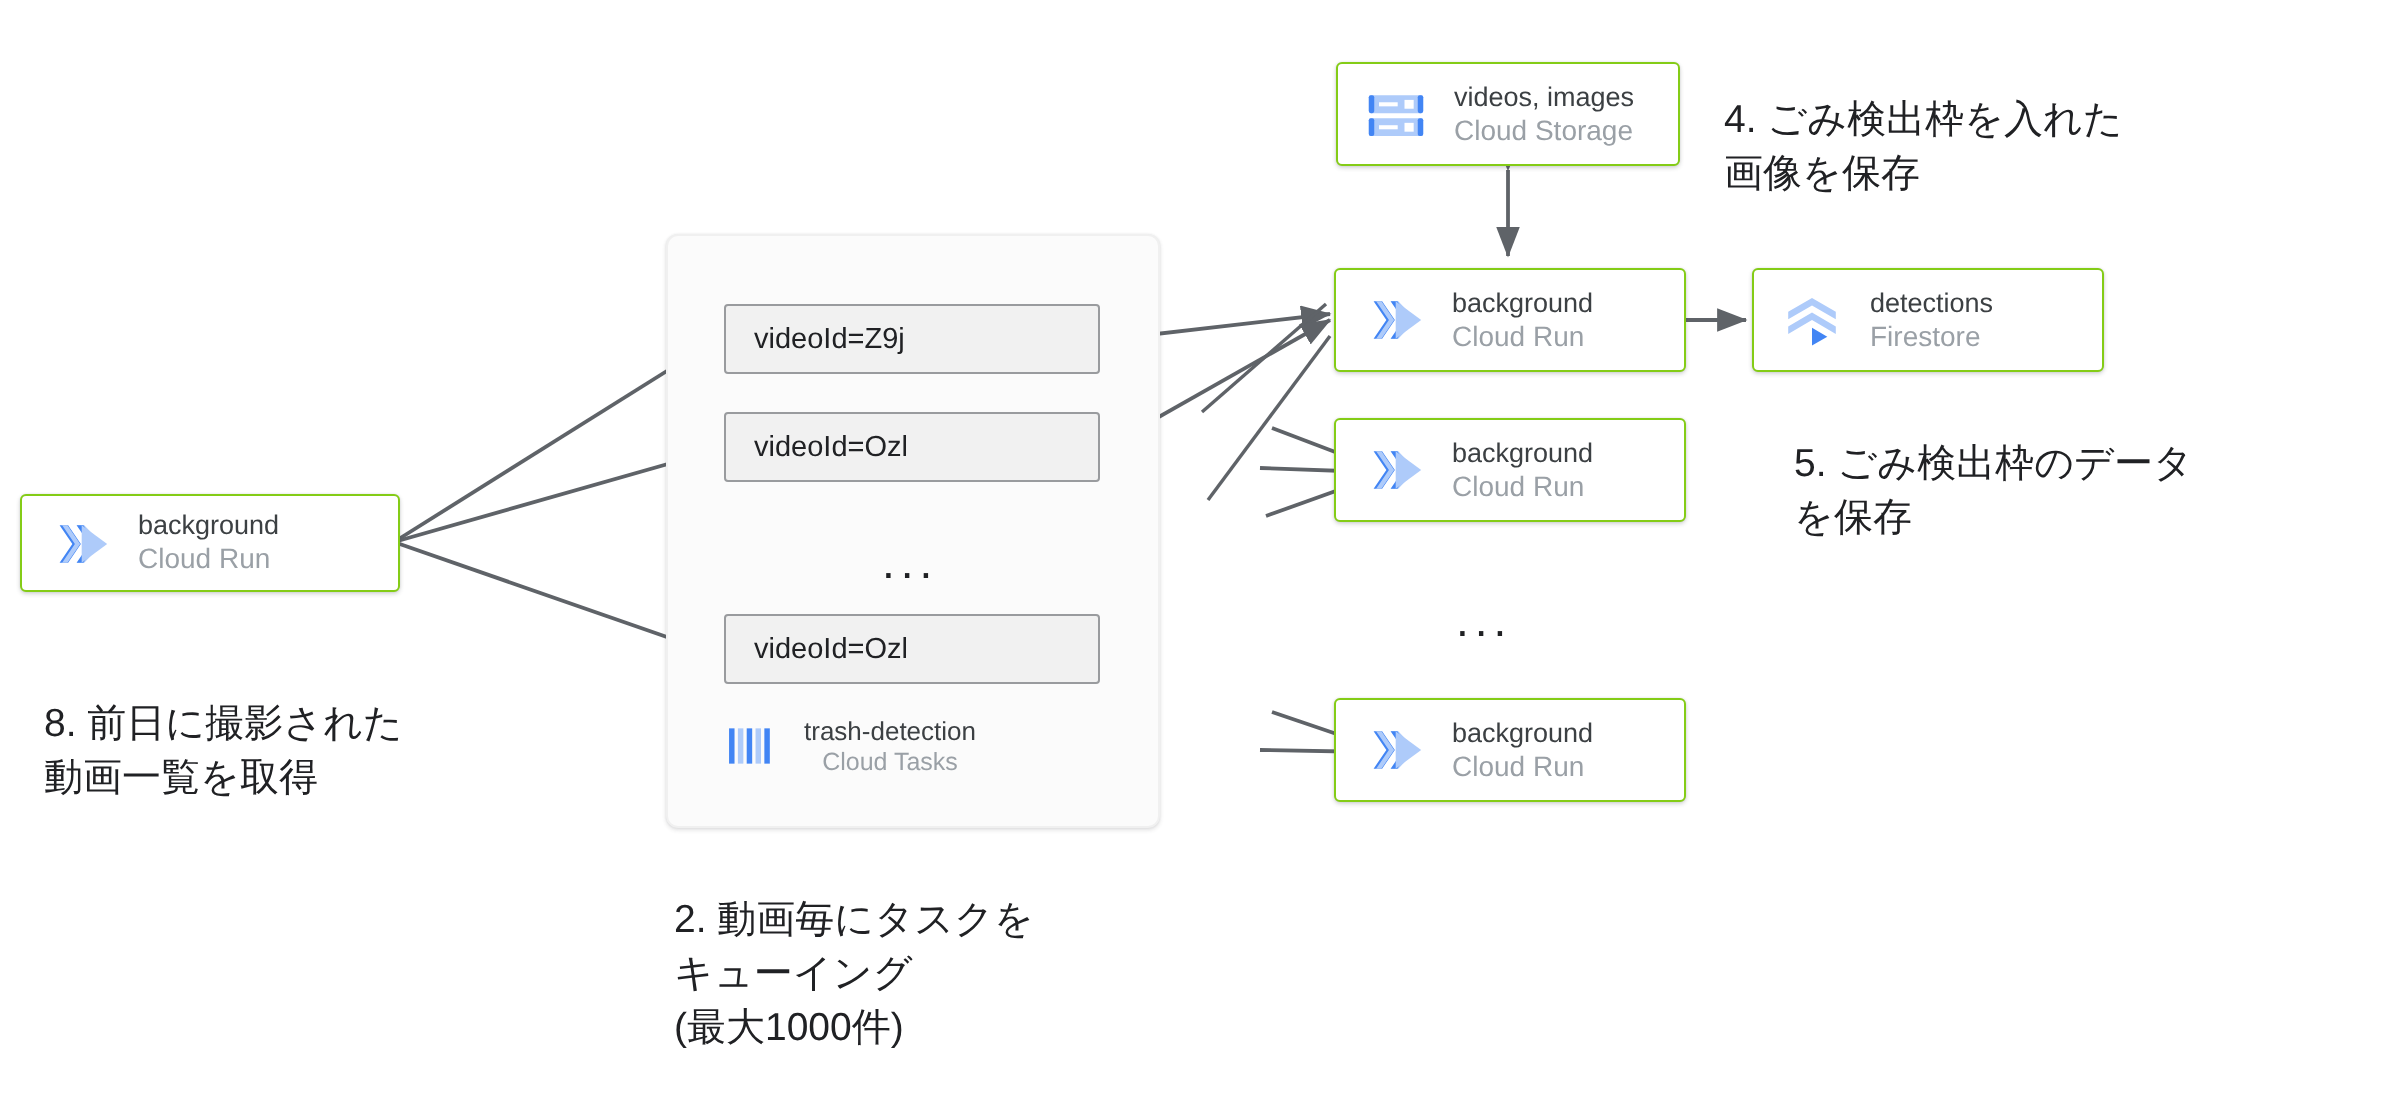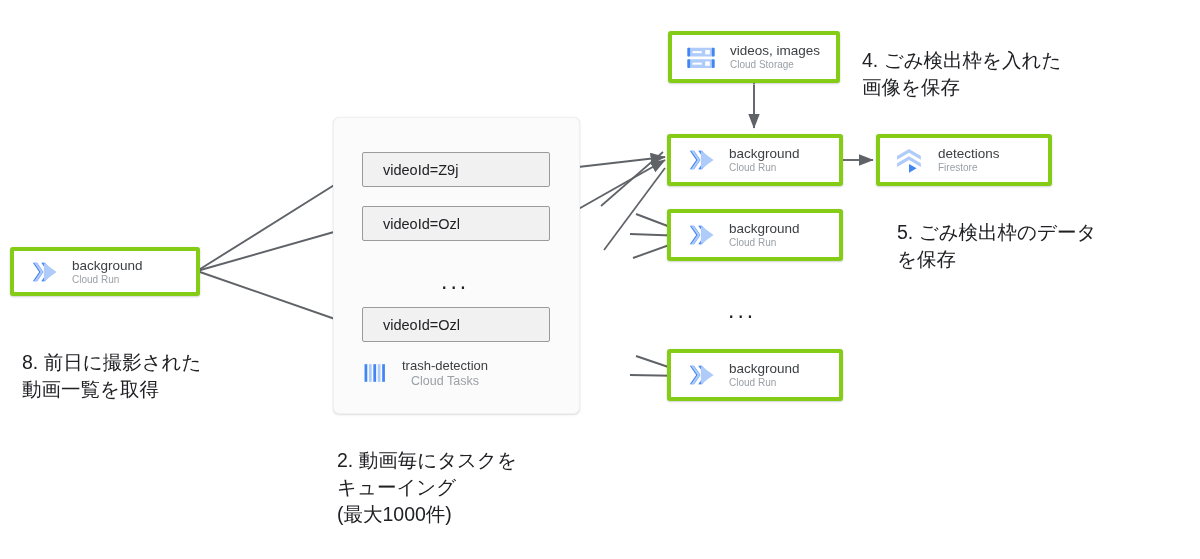--- a/index.html
+++ b/index.html
@@ -26,21 +26,21 @@
     left: 0; top: 0;
     width: 1200px;
     height: 559px;
     pointer-events: none;
   }
 
   
   .card {
     position: absolute;
     background: #ffffff;
-    border: 4px solid #84cc16;
+    border: 1px solid #84cc16;
     border-radius: 3px;
     box-shadow: 0 1px 2px rgba(60,64,67,0.22), 0 0 1px rgba(60,64,67,0.12);
     display: flex;
     align-items: center;
     box-sizing: border-box;
     padding: 0 10px 0 12px;
   }
   .card .ico {
     flex: 0 0 auto;
     width: 34px;
@@ -53,21 +53,21 @@
     flex-direction: column;
     justify-content: center;
     line-height: 1.18;
   }
   .card .ttl {
     font-size: 13.5px;
     color: #3c4043;
     white-space: nowrap;
   }
   .card .sub {
-    font-size: 10px;
+    font-size: 14px;
     color: #9aa0a6;
     white-space: nowrap;
   }
 
   
   .group {
     position: absolute;
     background: #fbfbfb;
     border: 1px solid #f0f0f0;
     border-radius: 6px;
@@ -77,21 +77,21 @@
 
   
   .task {
     position: absolute;
     background: #f1f1f1;
     border: 1.6px solid #999b9e;
     border-radius: 2px;
     display: flex;
     align-items: center;
     box-sizing: border-box;
-    padding-left: 20px;
+    padding-left: 14px;
     font-size: 14.5px;
     color: #202124;
   }
 
   
   .grouplabel {
     position: absolute;
     display: flex;
     align-items: center;
     text-align: center;

